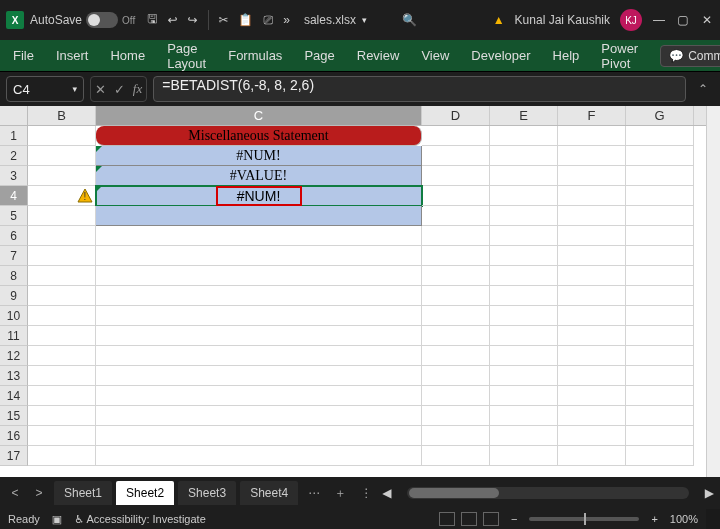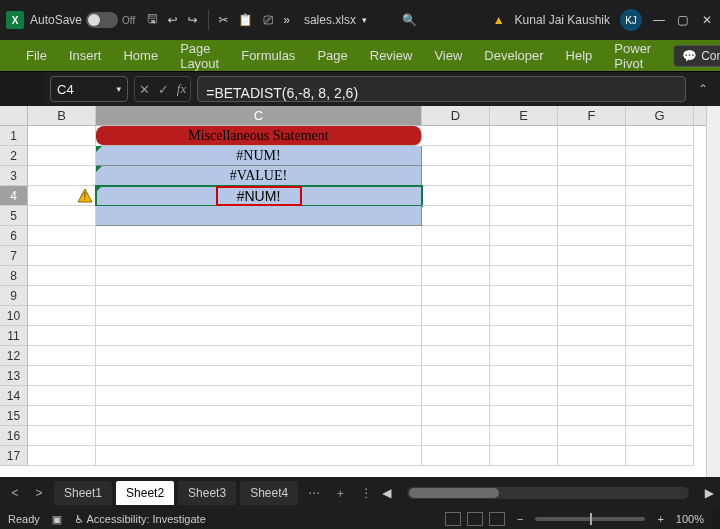--- a/index.html
+++ b/index.html
@@ -10,37 +10,37 @@
   .titlebar .xl-icon { width: 18px; height: 18px; background: #107c41; display: flex; align-items: center; justify-content: center; color: #fff; font-size: 10px; font-weight: bold; border-radius: 2px; }
   .autosave { display: flex; align-items: center; gap: 4px; }
   .toggle { width: 32px; height: 16px; background: #555; border-radius: 8px; position: relative; }
   .toggle::before { content: ""; position: absolute; left: 2px; top: 2px; width: 12px; height: 12px; background: #ddd; border-radius: 50%; }
   .toggle-label { font-size: 10px; color: #999; }
   .qat { display: flex; gap: 10px; margin-left: 6px; align-items: center; }
   .qat span, .qat svg { color: #ccc; }
   .title-center { flex: 1; display: flex; align-items: center; justify-content: flex-start; gap: 6px; margin-left: 8px; }
   .title-right { display: flex; align-items: center; gap: 10px; }
   .warn-triangle { color: #f5b400; }
-  .avatar { width: 22px; height: 22px; background: #0c4a6e; border-radius: 50%; display: flex; align-items: center; justify-content: center; color: #fff; font-size: 10px; }
+  .avatar { width: 22px; height: 22px; background: #be185d; border-radius: 50%; display: flex; align-items: center; justify-content: center; color: #fff; font-size: 10px; }
   .winbtn { width: 14px; height: 14px; display: flex; align-items: center; justify-content: center; color: #ccc; }
   .divider-v { width: 1px; height: 20px; background: #444; }
 
   
-  .ribbon { height: 32px; background: #4d7c0f; border-bottom: 1px solid #000; display: flex; align-items: center; padding: 0 26px; color: #ddd; font-size: 13px; gap: 22px; }
+  .ribbon { height: 32px; background: #14532d; border-bottom: 1px solid #000; display: flex; align-items: center; padding: 0 13px; color: #ddd; font-size: 13px; gap: 22px; }
   .ribbon .tab { cursor: pointer; }
   .ribbon-right { margin-left: auto; display: flex; align-items: center; gap: 8px; }
   .comments-btn { background: #333; border: 1px solid #555; border-radius: 4px; padding: 3px 8px; display: flex; align-items: center; gap: 4px; color: #ddd; font-size: 12px; }
   .chev-down { font-size: 9px; color: #ddd; }
 
   
-  .formulabar { height: 34px; background: #1e1e1e; display: flex; align-items: center; padding: 4px 6px; gap: 6px; margin-left: 44px; }
+  .formulabar { height: 34px; background: #1e1e1e; display: flex; align-items: center; padding: 4px 6px; gap: 6px; }
   .namebox { width: 78px; height: 26px; background: #1e1e1e; border: 1px solid #555; border-radius: 4px; color: #eee; display: flex; align-items: center; padding: 0 6px; font-size: 13px; justify-content: space-between; }
   .fx-btns { display: flex; align-items: center; gap: 8px; color: #999; font-size: 13px; padding: 0 4px; border: 1px solid #444; border-radius: 4px; height: 26px; }
   .fx-btns .fx { font-style: italic; font-family: "Times New Roman", serif; }
-  .formula-input { flex: 1; height: 26px; background: #2b2b2b; border: 1px solid #555; border-radius: 4px; color: #eee; font-size: 14px; padding: 0 8px; display: flex; align-items: flex-end; }
+  .formula-input { flex: 1; height: 26px; background: #2b2b2b; border: 1px solid #555; border-radius: 4px; color: #eee; font-size: 14px; padding: 0 8px; display: flex; align-items: flex-start; }
   .formula-expand { color: #aaa; font-size: 12px; padding: 0 6px; }
 
   
   .grid-wrap { position: absolute; top: 106px; left: 0; right: 0; bottom: 52px; background: #fff; overflow: hidden; }
   .colheads { display: flex; height: 20px; background: #e6e6e6; border-bottom: 1px solid #bbb; }
   .corner { width: 28px; background: #e6e6e6; border-right: 1px solid #bbb; }
   .colhead { text-align: center; font-size: 13px; color: #333; border-right: 1px solid #ccc; line-height: 20px; }
   .colhead.sel { background: #a0a0a0; color: #fff; }
   .colB { width: 68px; }
   .colC { width: 326px; }
@@ -69,21 +69,21 @@
   .nav-arrow { width: 18px; text-align: center; color: #aaa; }
   .sheet-tabs { display: flex; align-items: flex-start; gap: 4px; }
   .sheet-tab { background: #2b2b2b; color: #ccc; padding: 5px 10px; border-radius: 2px 2px 0 0; font-size: 12px; }
   .sheet-tab.active { background: #fff; color: #000; }
   .sheet-more { color: #aaa; padding: 0 4px; }
   .sheetbar .hscroll { flex: 1; height: 12px; background: #333; border-radius: 6px; margin: 0 10px; position: relative; }
   .sheetbar .hscroll::before { content: ""; position: absolute; left: 2px; top: 1px; width: 90px; height: 10px; background: #6a6a6a; border-radius: 5px; }
   .harrow { color: #ccc; font-size: 12px; }
 
   
-  .statusbar { position: absolute; left: 0; right: 8px; bottom: 0; height: 20px; background: #1e1e1e; color: #ccc; font-size: 11px; display: flex; align-items: center; padding: 0 8px; gap: 12px; }
+  .statusbar { position: absolute; left: 0; right: 14px; bottom: 0; height: 20px; background: #1e1e1e; color: #ccc; font-size: 11px; display: flex; align-items: center; padding: 0 8px; gap: 12px; }
   .statusbar .spacer { flex: 1; }
   .view-btns { display: flex; gap: 6px; }
   .view-btn { width: 16px; height: 14px; border: 1px solid #666; }
   .zoom-slider { width: 110px; height: 4px; background: #555; position: relative; border-radius: 2px; }
   .zoom-slider::before { content: ""; position: absolute; left: 50%; top: -4px; width: 2px; height: 12px; background: #aaa; }
 </style>
 </head>
 <body>
 
 <div class="titlebar">

